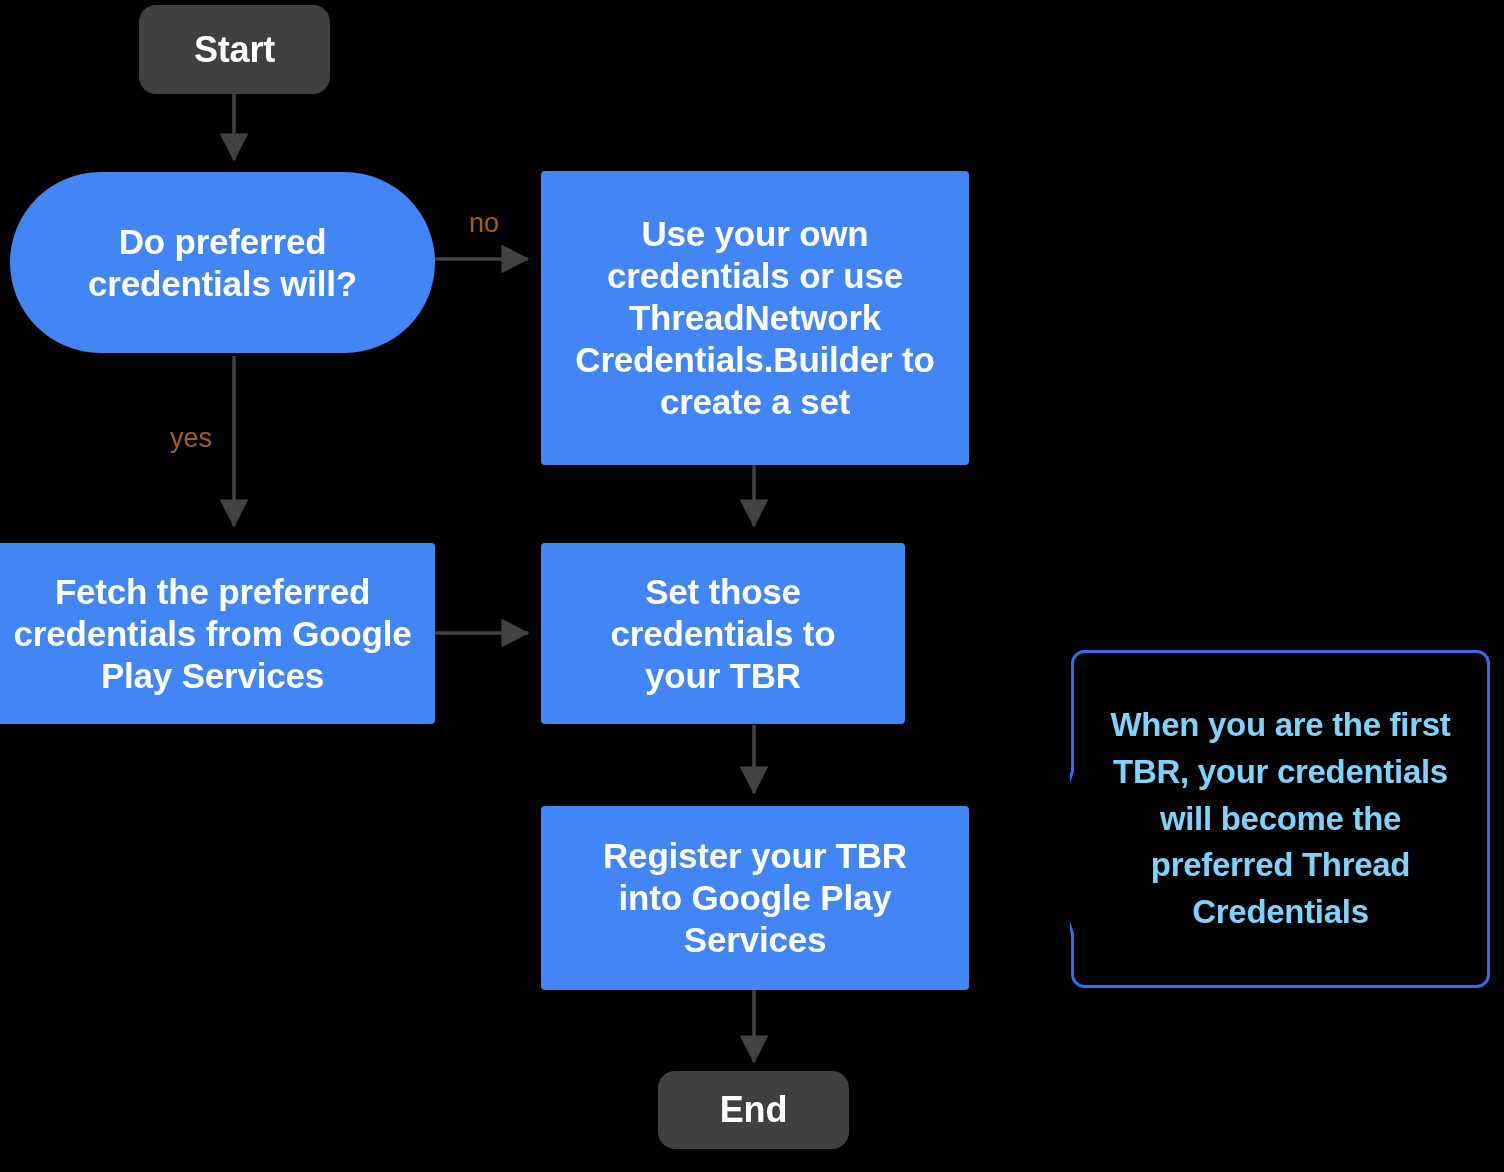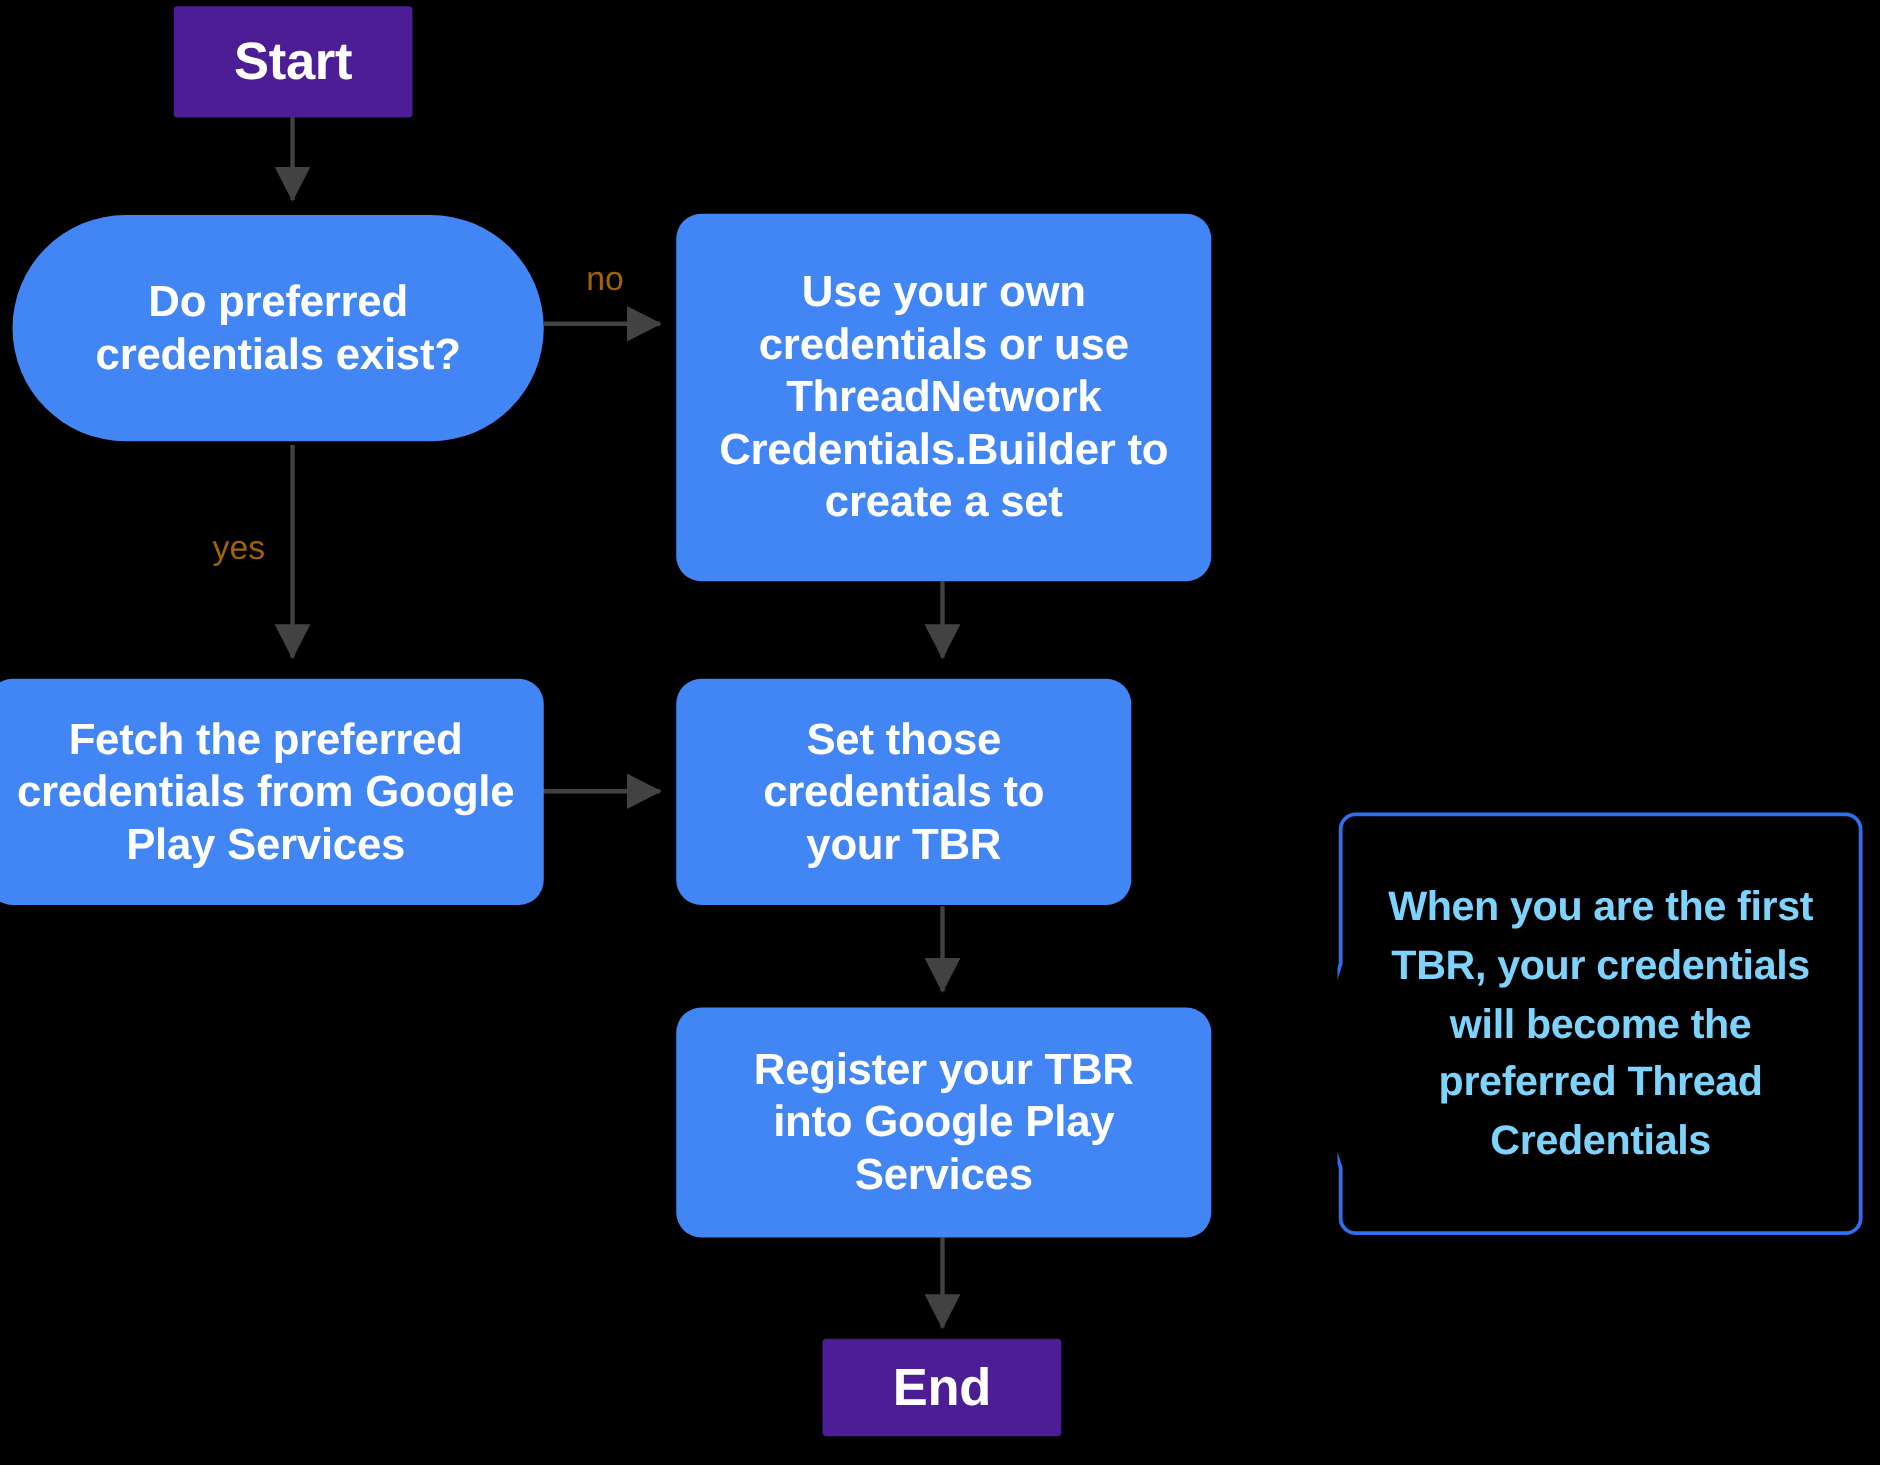--- a/index.html
+++ b/index.html
@@ -25,27 +25,27 @@
     align-items: center;
     justify-content: center;
     text-align: center;
     color: #ffffff;
     font-weight: 700;
     line-height: 1.20;
     letter-spacing: -0.2px;
     -webkit-font-smoothing: antialiased;
   }
   .terminal {
-    background: #4c1d95;
-    border-radius: 3px;
-    font-size: 42px;
+    background: #404040;
+    border-radius: 17px;
+    font-size: 36px;
   }
   .process {
     background: #4285F4;
-    border-radius: 20px;
+    border-radius: 4px;
     font-size: 35px;
   }
   .decision {
     background: #4285F4;
     border-radius: 999px;
     font-size: 35px;
   }
   .edge-label {
     position: absolute;
     color: #a16207;
@@ -114,21 +114,21 @@
     <path d="M754,725 L754,793" stroke="#424242" stroke-width="3.5" fill="none" marker-end="url(#arrowhead)"></path>
 
     <path d="M754,990 L754,1062" stroke="#424242" stroke-width="3.5" fill="none" marker-end="url(#arrowhead)"></path>
   </svg>
 
   <div class="node terminal" style="left:139px; top:5px; width:191px; height:89px;">
     <span>Start</span>
   </div>
 
   <div class="node decision" style="left:10px; top:172px; width:425px; height:181px; padding:0 46px;">
-    <span>Do preferred credentials exist?</span>
+    <span>Do preferred credentials will?</span>
   </div>
 
   <div class="node process" style="left:541px; top:171px; width:428px; height:294px; padding:0 24px;">
     <span>Use your own credentials or use ThreadNetwork Credentials.Builder to create a set</span>
   </div>
 
   <div class="node process" style="left:-10px; top:543px; width:445px; height:181px; padding:0 18px;">
     <span>Fetch the preferred credentials from Google Play Services</span>
   </div>
 

